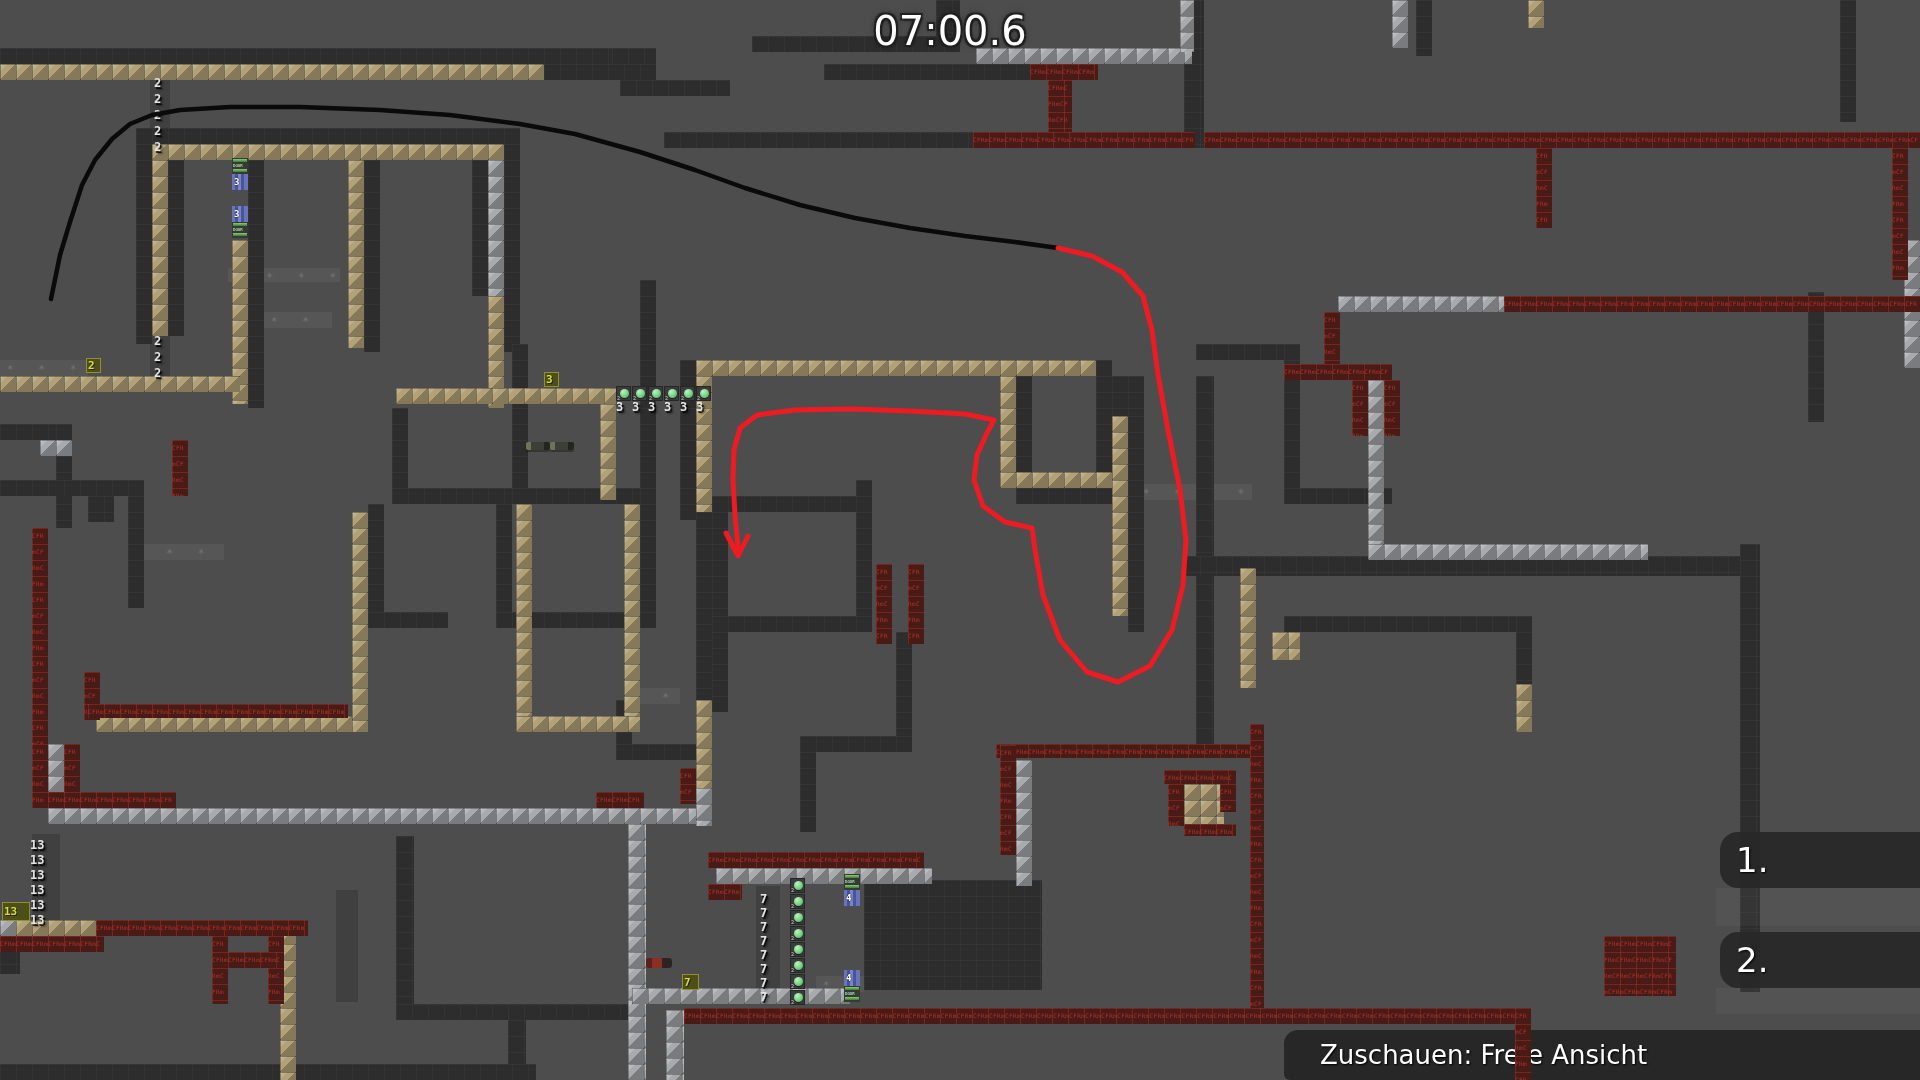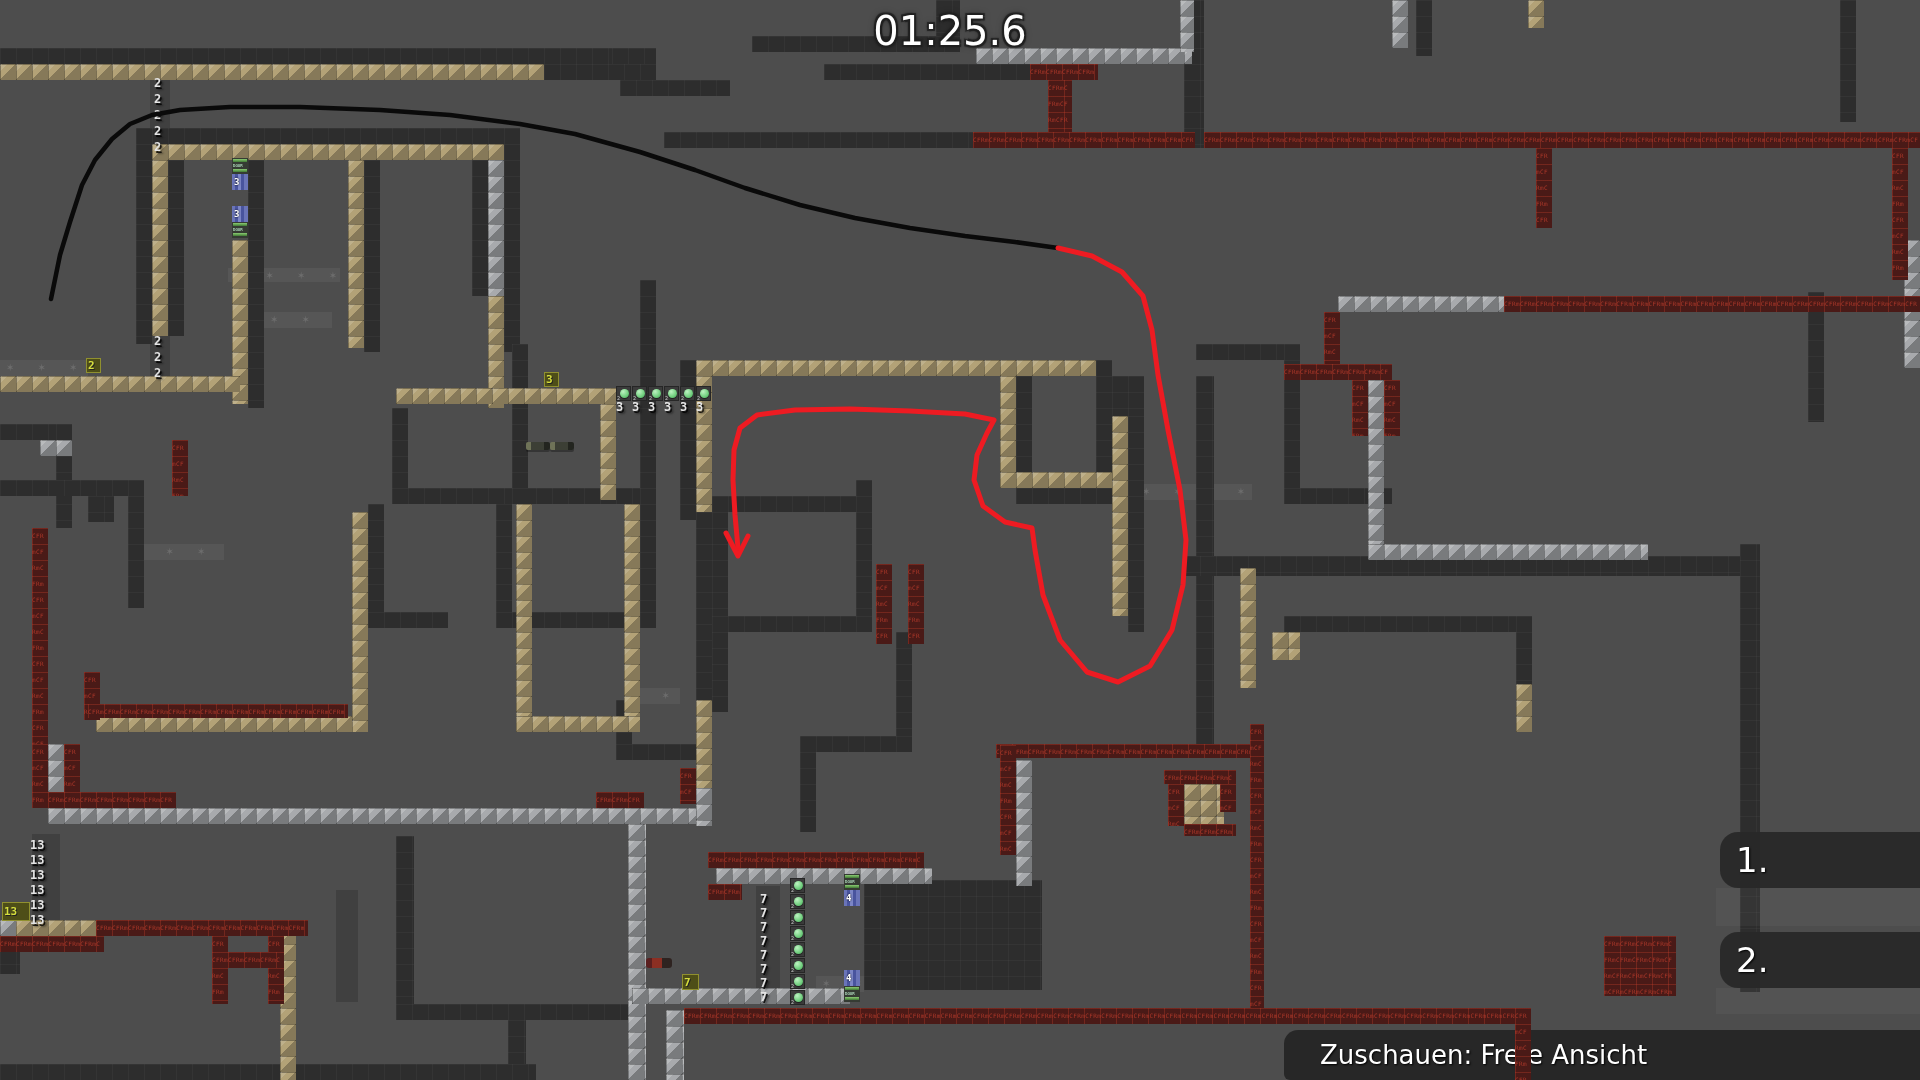--- a/index.html
+++ b/index.html
@@ -352,21 +352,21 @@
         <div class="bar" style="top: 1px;"></div>
         <div class="lbl">DOOR</div>
         <div class="bar" style="top: 11px;"></div>
       </div>
       <div class="rifle" style="left: 526px; top: 442px;"></div>
       <div class="rifle" style="left: 550px; top: 442px;"></div>
       <div class="grenade" style="left: 646px; top: 958px;"></div>
     </div>
 
   <div id="hud">
-    <div id="timer">01:25.6</div>
+    <div id="timer">07:00.6</div>
 
     <div id="rank-stripes">
         <div class="rank-stripe" style="left: 1716px; top: 888px; width: 204px; height: 38px;"></div>
         <div class="rank-stripe" style="left: 1716px; top: 988px; width: 204px; height: 26px;"></div>
       </div>
     <div class="rank-row" id="rank-row-1" style="top: 832px;">
       <span>1.</span>
     </div>
     <div class="rank-row" id="rank-row-2" style="top: 932px;">
       <span>2.</span>

